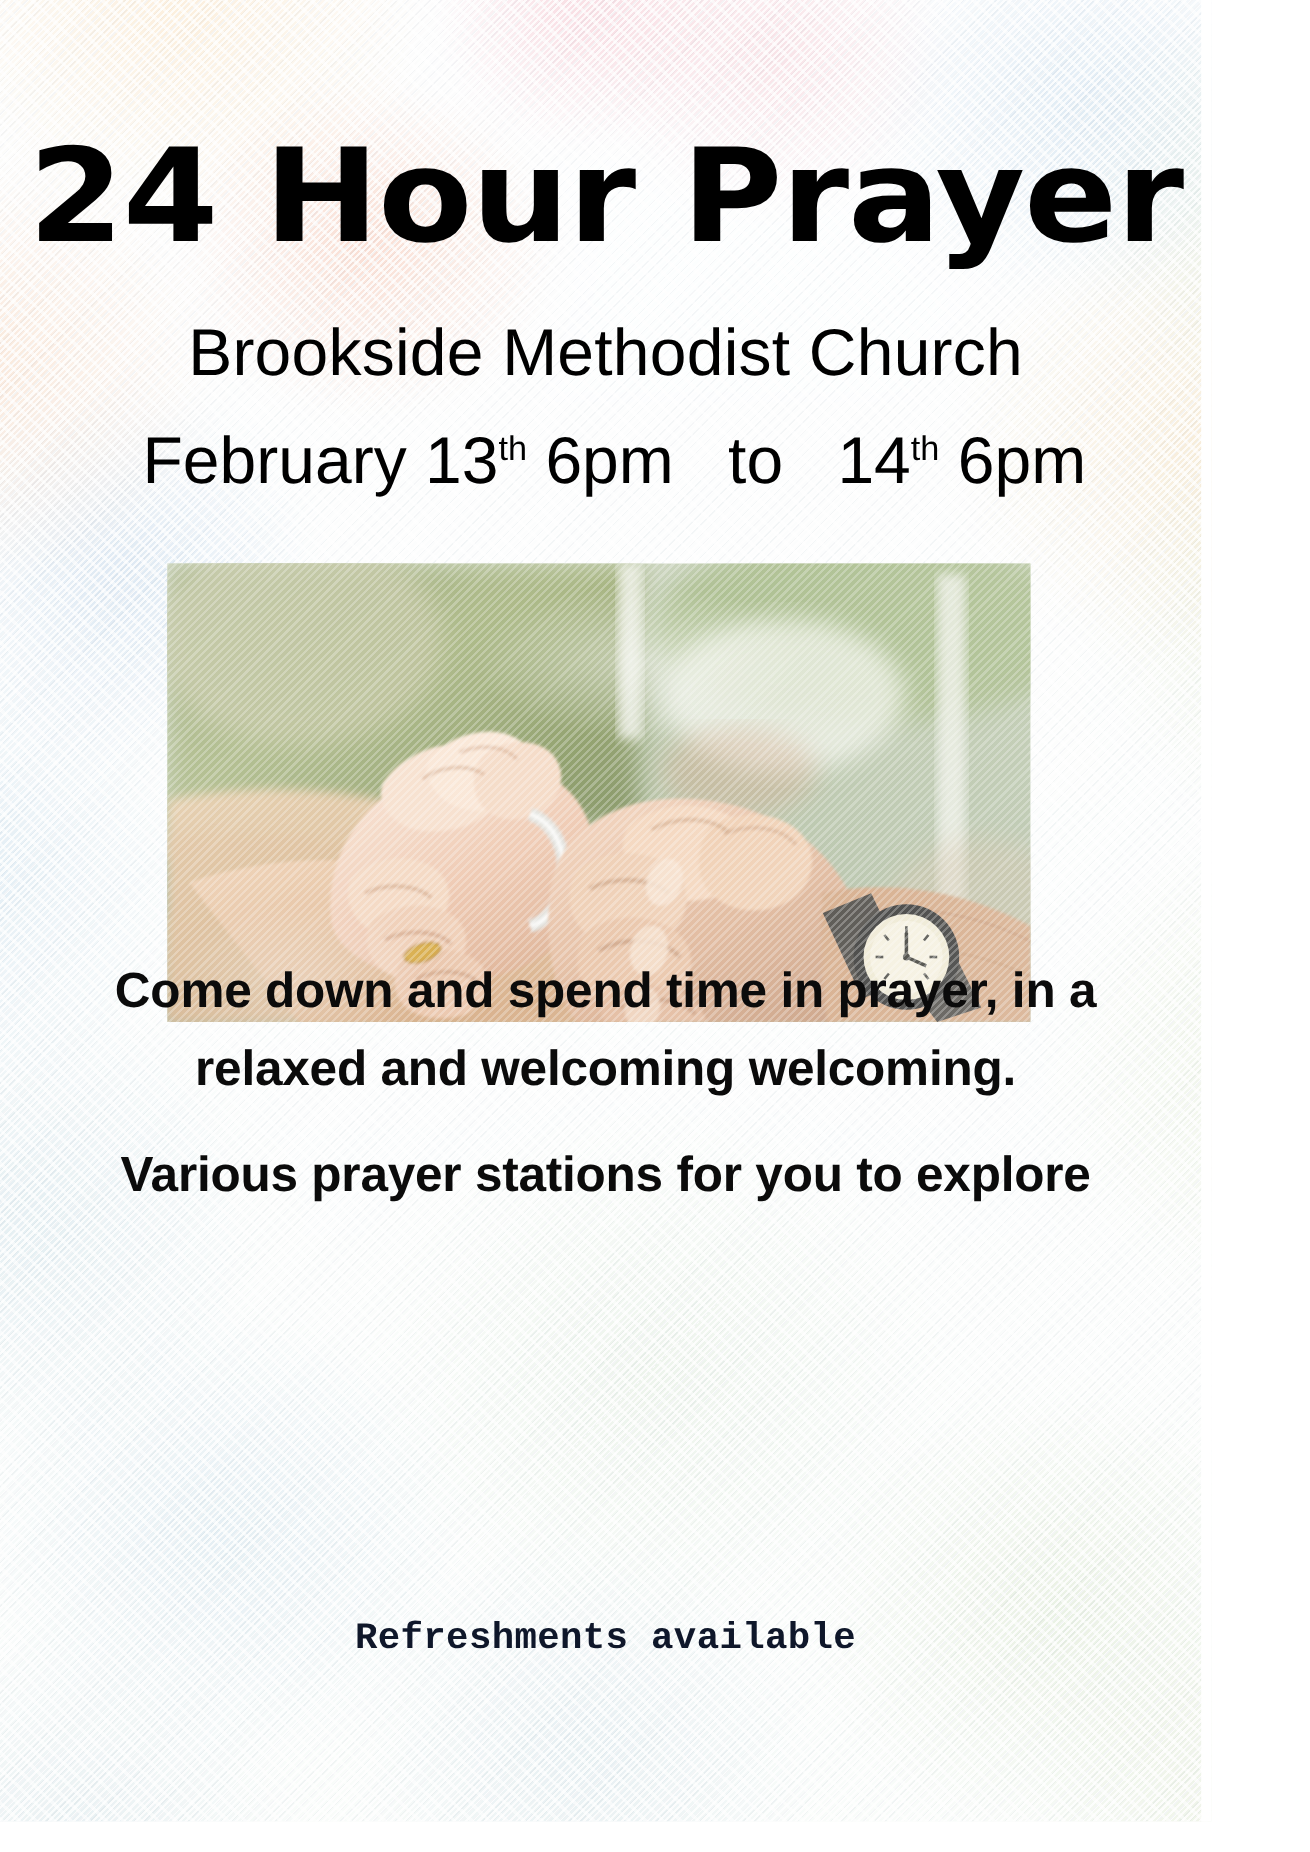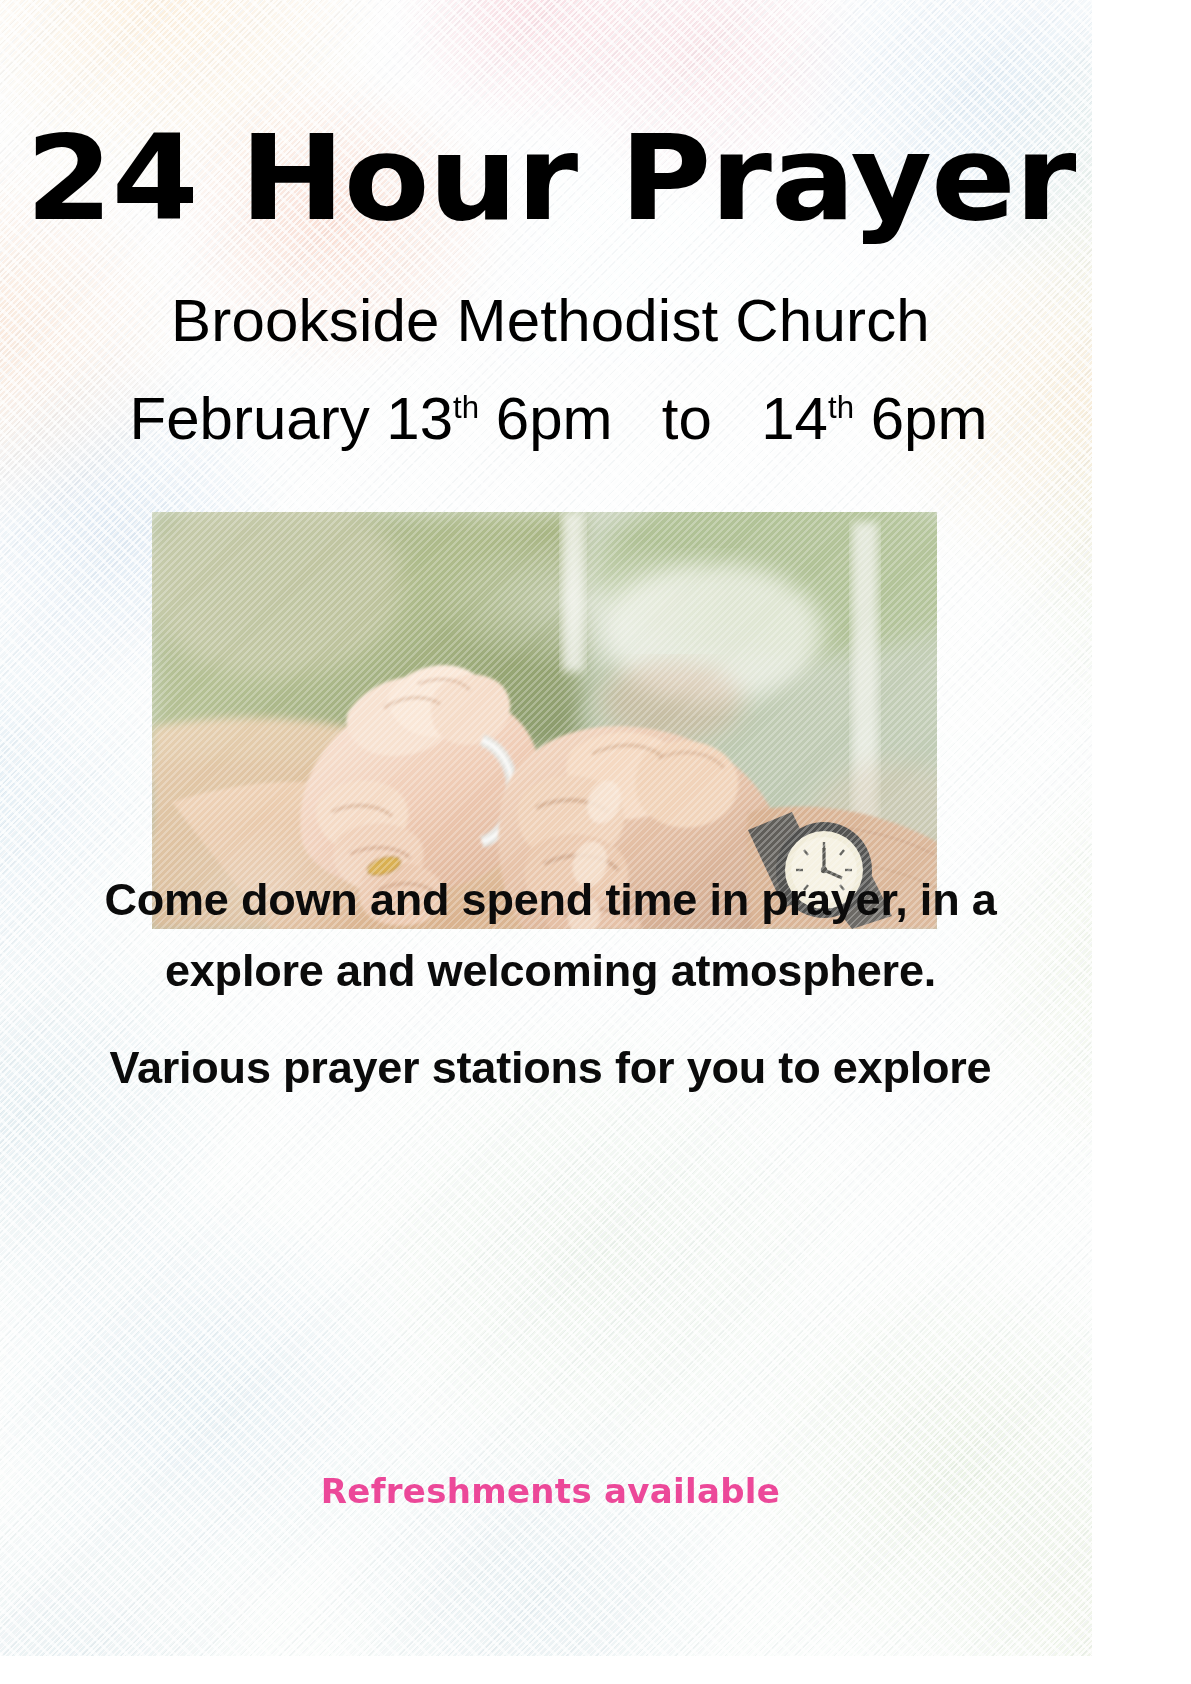--- a/index.html
+++ b/index.html
@@ -409,20 +409,20 @@
 
         <ellipse cx="430" cy="90" rx="150" ry="70" fill="url(#blurBlob)" opacity=".55"></ellipse>
         <ellipse cx="120" cy="380" rx="120" ry="70" fill="url(#blurBlob)" opacity=".35"></ellipse>
       </svg>
       <div class="photo-hatch"></div>
       <div class="photo-veil"></div>
     </div>
 
     <div class="body-copy" style="color: rgb(11, 11, 11);">
       <p class="l1">Come down and spend time in prayer, in a</p>
-      <p class="l2">explore and welcoming atmosphere.</p>
+      <p class="l2">relaxed and welcoming welcoming.</p>
       <p class="l5">Various prayer stations for you to explore</p>
     </div>
 
-    <div class="refreshments" style="color: #ec4899;">Refreshments available</div>
+    <div class="refreshments" style="color: #0f172a; font-family: Liberation Mono, monospace;">Refreshments available</div>
 
   </div>
 </div>
 
 </body></html>

